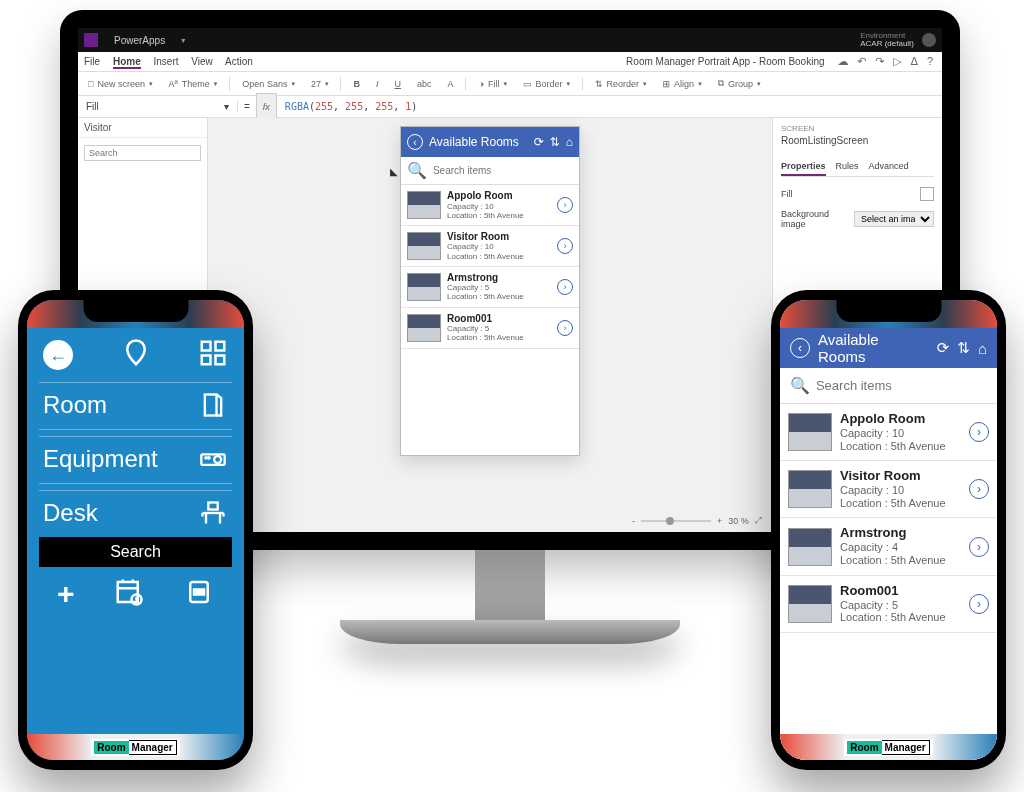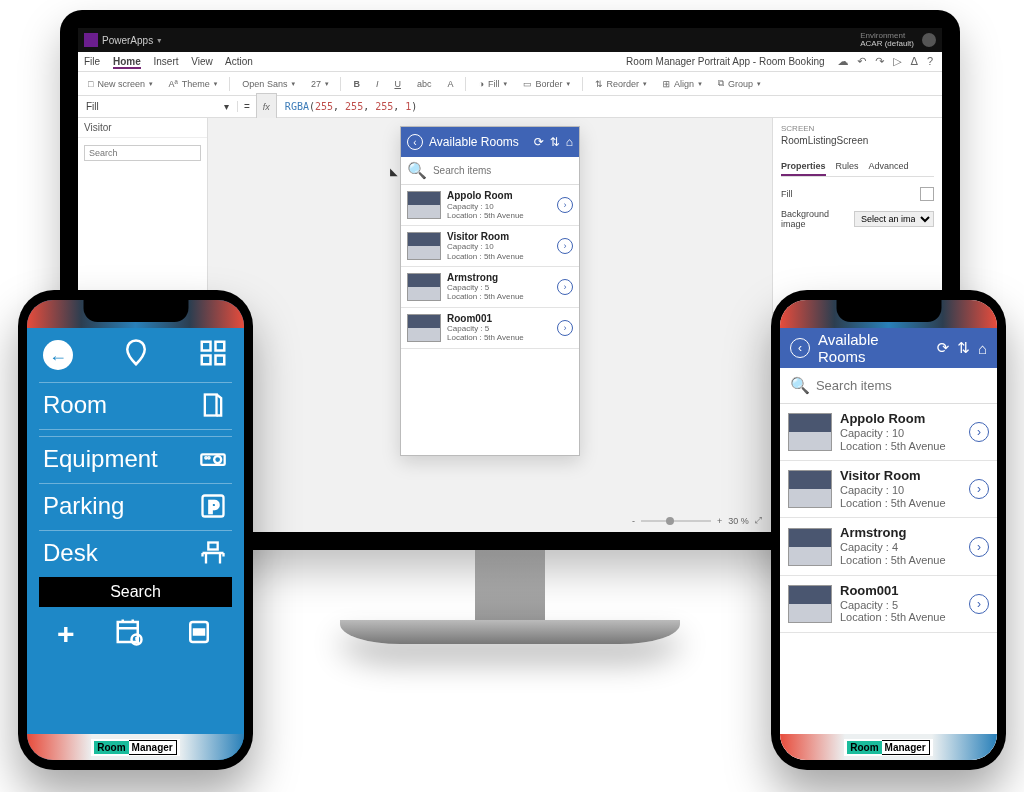--- a/index.html
+++ b/index.html
@@ -7,21 +7,21 @@
 
   
   .monitor { position: absolute; left: 60px; top: 10px; width: 900px; height: 640px; }
   .monitor-bezel { width: 900px; height: 540px; background: #000; border-radius: 22px; padding: 18px; box-shadow: 0 20px 40px rgba(0,0,0,.25); position: relative; }
   .monitor-screen { width: 100%; height: 100%; background: #fff; display: flex; flex-direction: column; overflow: hidden; }
   .monitor-neck { width: 70px; height: 70px; background: linear-gradient(#bbb,#999); margin: 0 auto; }
   .monitor-base { width: 340px; height: 24px; background: linear-gradient(#bbb,#777); margin: 0 auto; border-radius: 0 0 60px 60px / 0 0 20px 20px; box-shadow: 0 18px 30px rgba(0,0,0,.3); }
 
   
   .topbar { height: 24px; background: #111; color: #ccc; display: flex; align-items: center; font-size: 10px; padding: 0 6px; justify-content: space-between; }
-  .topbar .left { display: flex; align-items: center; gap: 4px; }
+  .topbar .left { display: flex; align-items: center; gap: 16px; }
   .waffle { width: 14px; height: 14px; background: #6b1e8e; display: inline-block; position: relative; }
   .topbar .chev { font-size: 8px; opacity: .7; }
   .topbar .right { display: flex; align-items: center; gap: 8px; }
   .env { line-height: 1; font-size: 8px; text-align: left; }
   .env .lbl { opacity: .6; }
   .avatar { width: 14px; height: 14px; border-radius: 50%; background: #555; }
 
   
   .menubar { height: 20px; border-bottom: 1px solid #ddd; display: flex; align-items: center; font-size: 10px; color: #444; padding: 0 6px; justify-content: space-between; }
   .menubar .tabs span { margin-right: 10px; cursor: pointer; }
@@ -348,29 +348,20 @@
           <span class="ic">
             <svg viewBox="0 0 24 24">
               <rect x="2" y="8" width="20" height="9" rx="1"></rect>
               <circle cx="16" cy="12.5" r="3"></circle>
               <circle cx="6" cy="11" r="0.6" fill="#fff"></circle>
               <circle cx="8.5" cy="11" r="0.6" fill="#fff"></circle>
             </svg>
           </span>
         </div>
       <div class="midline"></div>
-      <div class="cat">
-          <span>Parking</span>
-          <span class="ic">
-            <svg viewBox="0 0 24 24" fill="#fff">
-              <rect x="3" y="3" width="18" height="18" rx="2"></rect>
-              <text x="8" y="18" font-size="14" font-weight="700" fill="#1e88c7" font-family="Arial">P</text>
-            </svg>
-          </span>
-        </div>
       <div class="midline"></div>
       <div class="cat">
           <span>Desk</span>
           <span class="ic">
             <svg viewBox="0 0 24 24">
               <rect x="8" y="3" width="8" height="6"></rect>
               <path d="M3 12h18"></path>
               <path d="M6 12v9M18 12v9M3 12v3M21 12v3"></path>
             </svg>
           </span>

